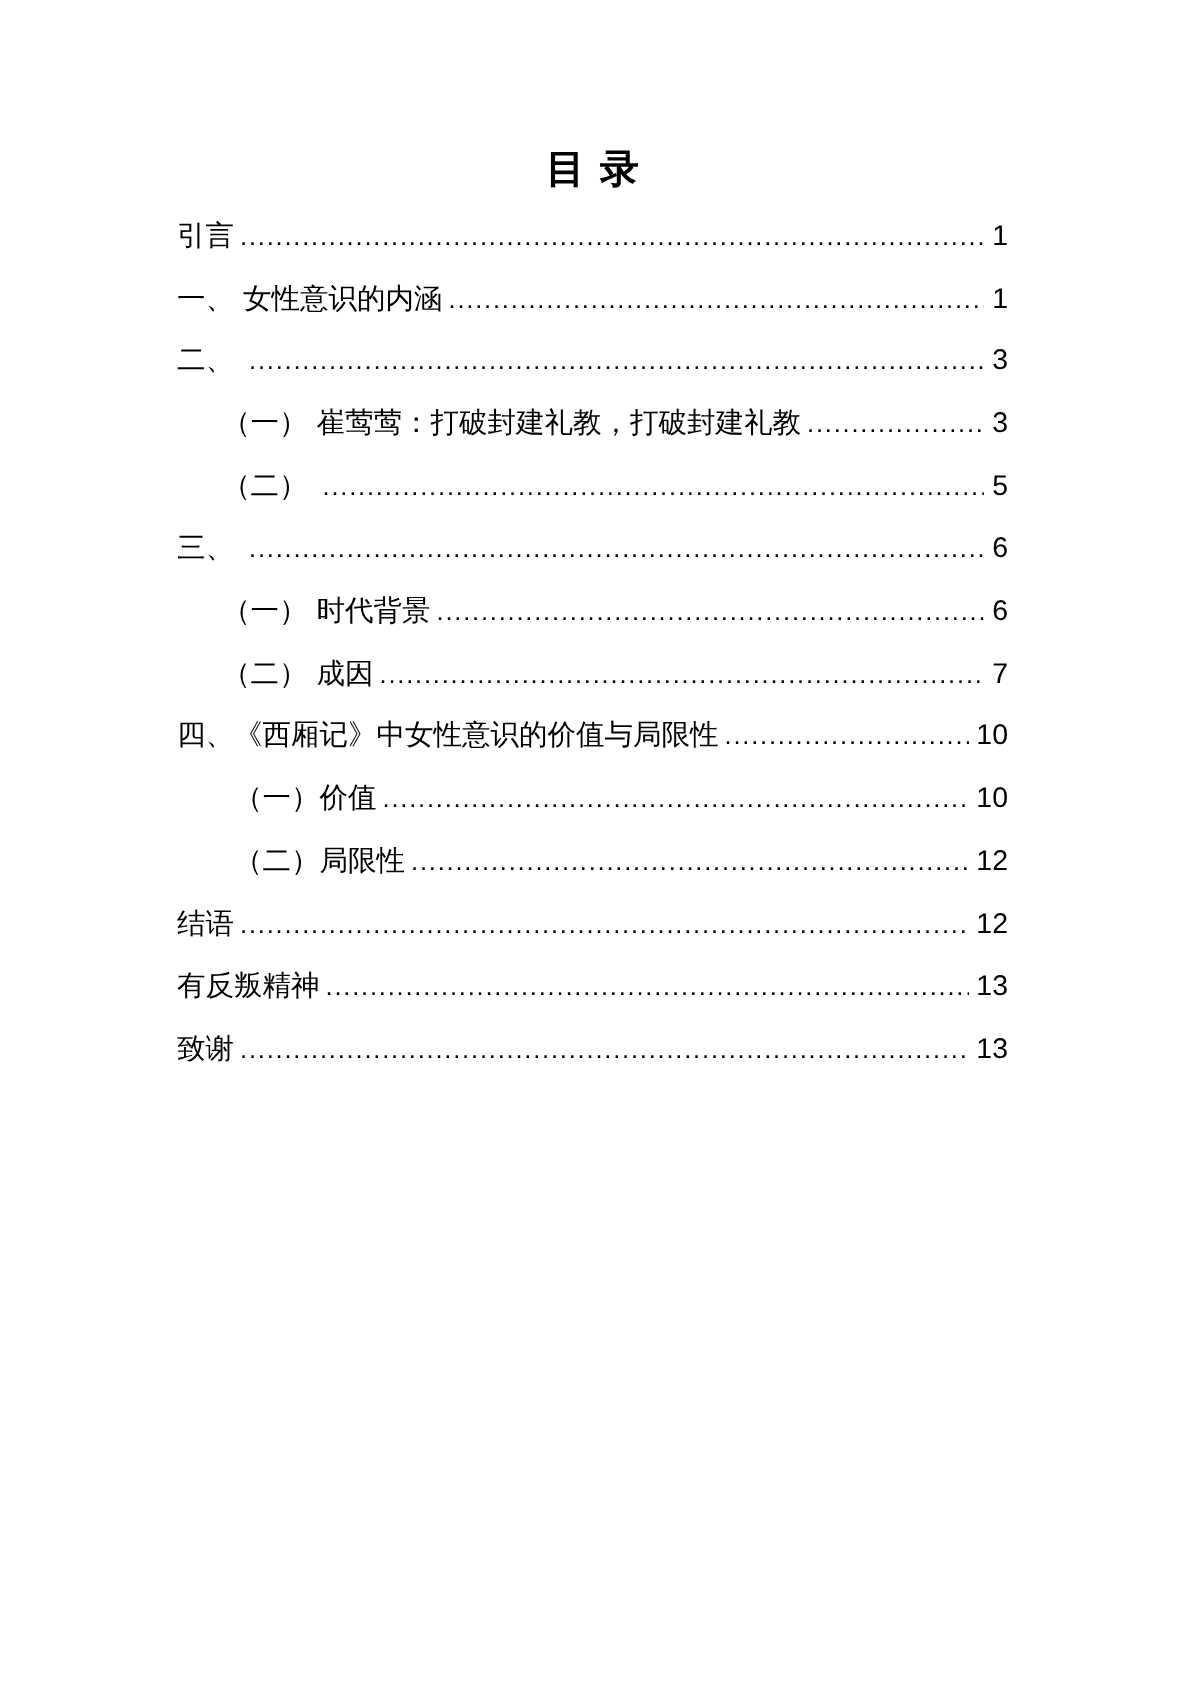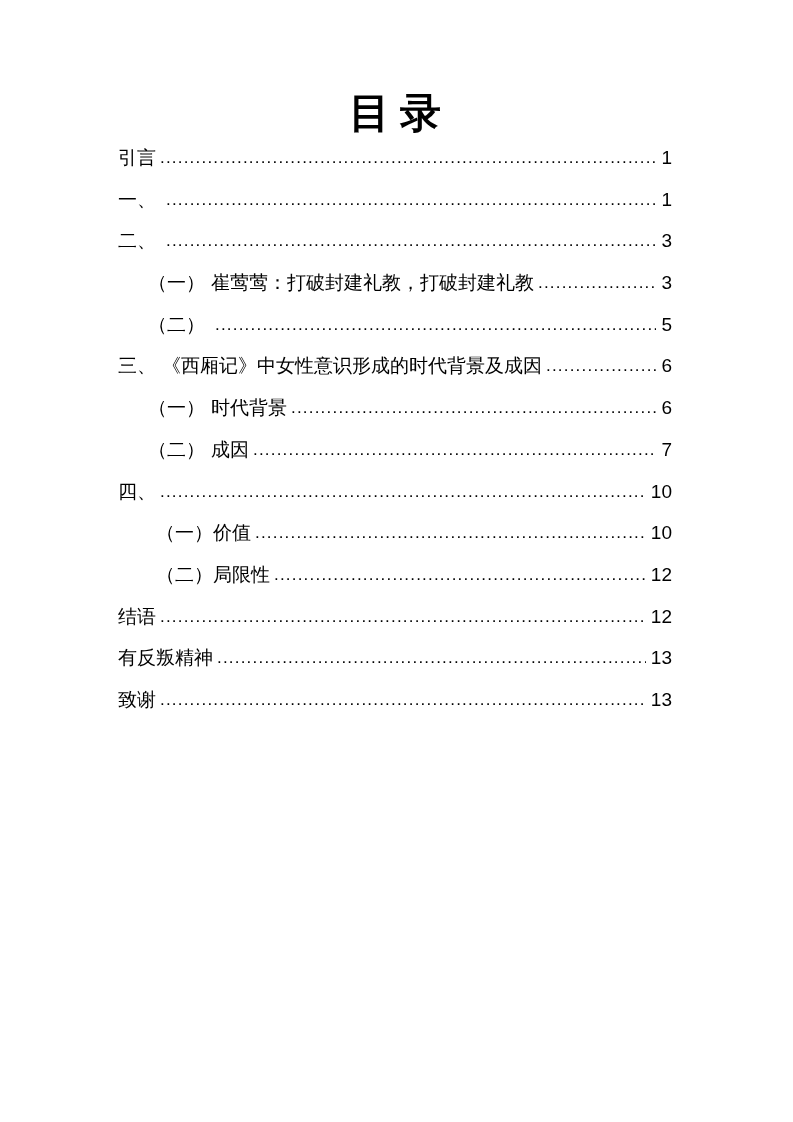--- a/index.html
+++ b/index.html
@@ -4,26 +4,26 @@
 <style>
   html,body{margin:0;padding:0;}
   body{
     width:793px;height:1122px;background:#ffffff;color:#000;
     font-family:"Liberation Serif", serif;
     overflow:hidden;
   }
   .doc{padding:0 121px 0 118px;}
   .toc-title{
     margin-top:89px;height:48px;line-height:48px;
-    font-size:41px;font-weight:bold;text-align:center;
+    font-size:26px;font-weight:bold;text-align:center;
     letter-spacing:10px;text-indent:10px;
   }
   .toc{margin-top:0;}
   .toc-row{
-    display:flex;height:41.7px;font-size:19px;align-items:flex-start;
+    display:flex;height:41.7px;font-size:19px;align-items:flex-end;
   }
   .toc-row span{line-height:41.7px;white-space:nowrap;}
   .toc-row.lv1{padding-left:30px;}
   .toc-row.lv2{padding-left:38px;}
   .toc-row.gap .num{margin-right:6px;}
   .num,.txt{flex:0 0 auto;}
   .leader{
     flex:1 1 0;min-width:0;overflow:hidden;
     margin:0 5px 0 4px;
     letter-spacing:1.2px;
@@ -44,20 +44,21 @@
   <div class="toc">
 
   <div class="toc-row lv0">
 
     <span class="txt">引言</span>
     <span class="leader">................................................................................................................................................................</span>
     <span class="pagenum">1</span>
   </div>
       <div class="toc-row lv0 gap">
     <span class="num">一、</span>
+    <span class="txt">女性意识的内涵</span>
     <span class="leader">................................................................................................................................................................</span>
     <span class="pagenum">1</span>
   </div>
       <div class="toc-row lv0 gap">
     <span class="num">二、</span>
     <span class="leader">................................................................................................................................................................</span>
     <span class="pagenum">3</span>
   </div>
       <div class="toc-row lv1 gap">
     <span class="num">（一）</span>
@@ -65,38 +66,38 @@
     <span class="leader">................................................................................................................................................................</span>
     <span class="pagenum">3</span>
   </div>
       <div class="toc-row lv1 gap">
     <span class="num">（二）</span>
     <span class="leader">................................................................................................................................................................</span>
     <span class="pagenum">5</span>
   </div>
       <div class="toc-row lv0 gap">
     <span class="num">三、</span>
-    <span class="txt">《西厢记》中女性意识形成的时代背景及成因</span>
     <span class="leader">................................................................................................................................................................</span>
     <span class="pagenum">6</span>
   </div>
       <div class="toc-row lv1 gap">
     <span class="num">（一）</span>
     <span class="txt">时代背景</span>
     <span class="leader">................................................................................................................................................................</span>
     <span class="pagenum">6</span>
   </div>
       <div class="toc-row lv1 gap">
     <span class="num">（二）</span>
     <span class="txt">成因</span>
     <span class="leader">................................................................................................................................................................</span>
     <span class="pagenum">7</span>
   </div>
       <div class="toc-row lv0">
     <span class="num">四、</span>
+    <span class="txt">《西厢记》中女性意识的价值与局限性</span>
     <span class="leader">................................................................................................................................................................</span>
     <span class="pagenum">10</span>
   </div>
       <div class="toc-row lv2">
     <span class="num">（一）</span>
     <span class="txt">价值</span>
     <span class="leader">................................................................................................................................................................</span>
     <span class="pagenum">10</span>
   </div>
       <div class="toc-row lv2">

